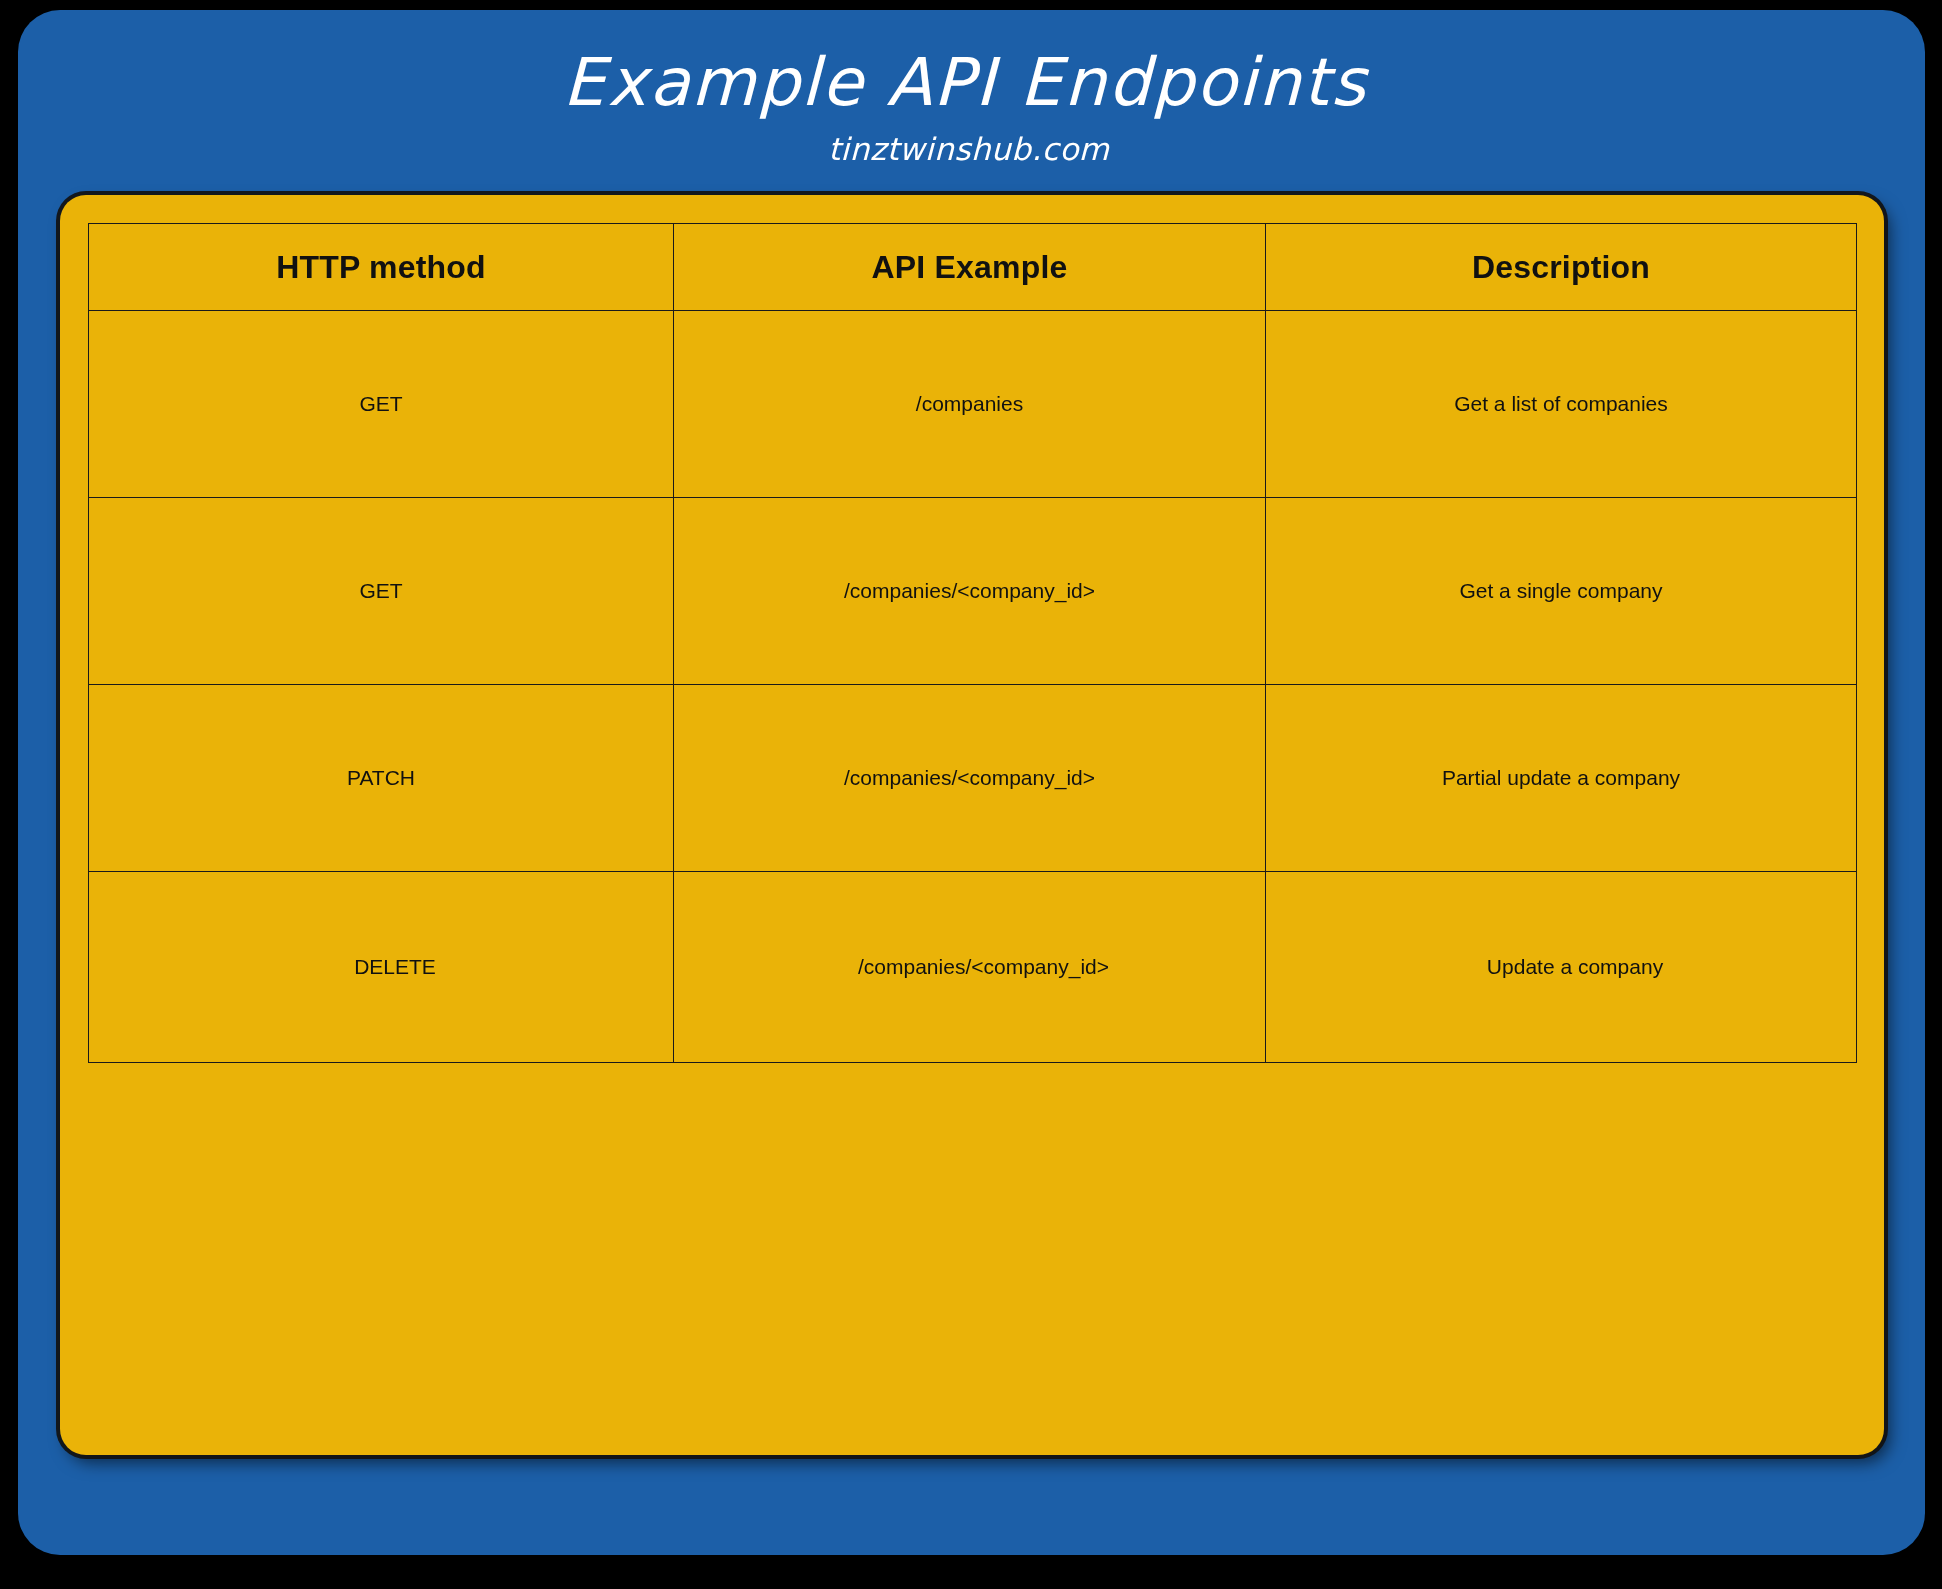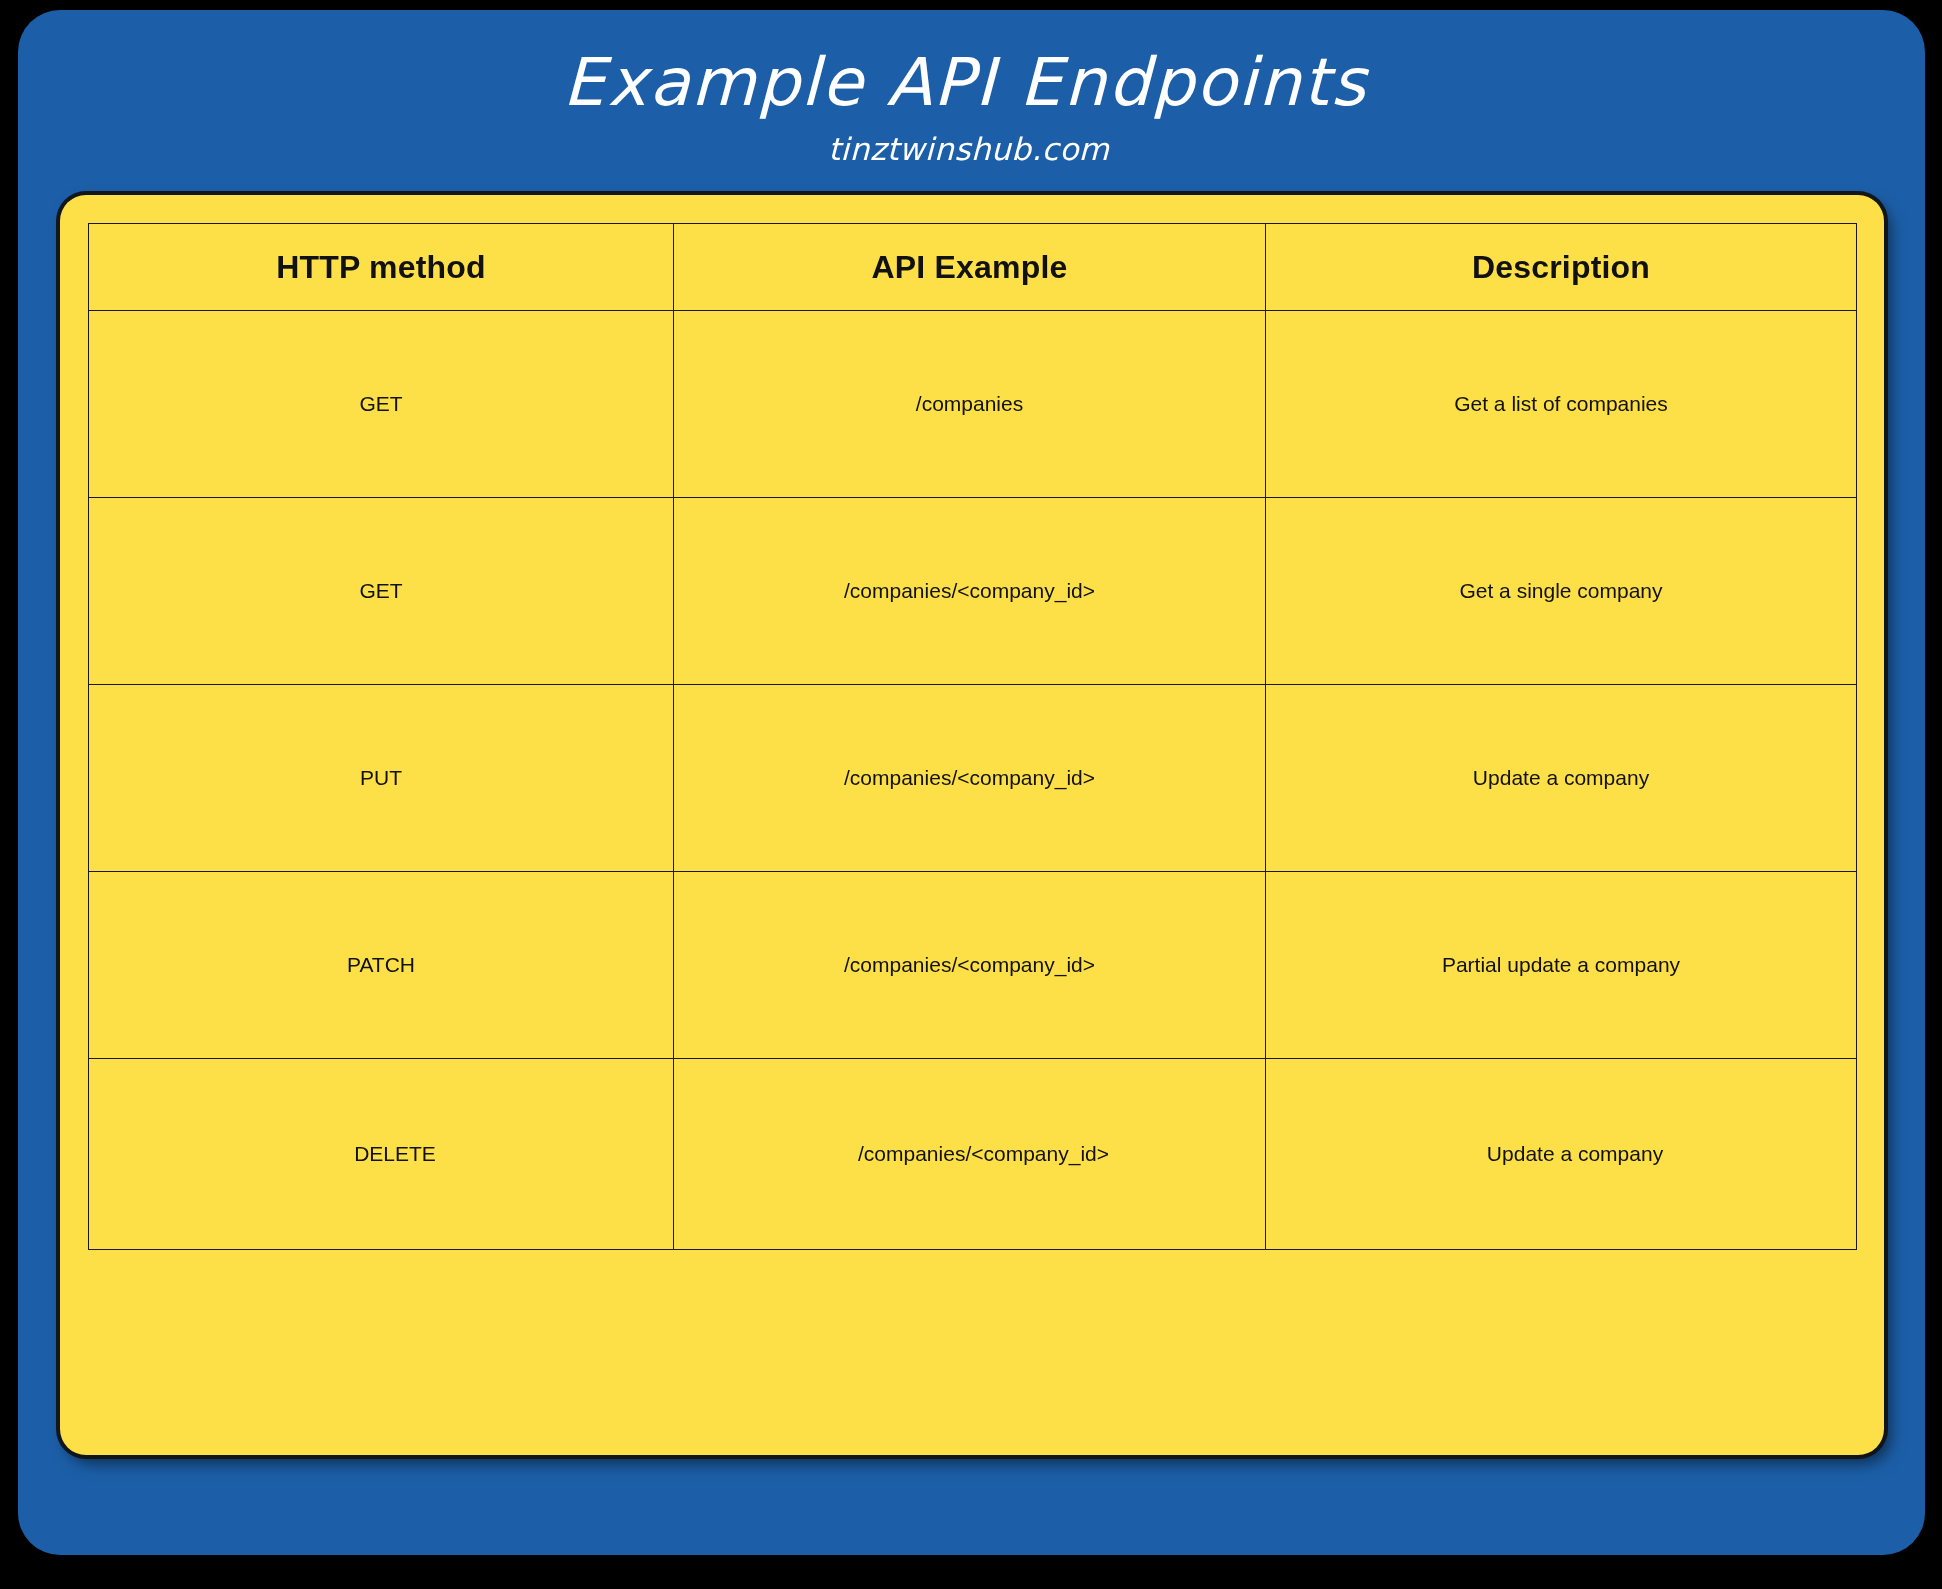--- a/index.html
+++ b/index.html
@@ -69,21 +69,21 @@
     transform: skewX(-4deg);
   }
 
   
   .white-panel {
     position: absolute;
     left: 42px;
     top: 185px;
     width: 1824px;
     height: 1260px;
-    background: #fde047;
+    background: #eab308;
     border-radius: 26px;
     box-shadow:
       0 0 0 4px rgba(17,17,17,0.92),
       6px 8px 16px rgba(0,0,0,0.55);
   }
 
   
   .api-table {
     position: absolute;
     left: 28px;
@@ -157,25 +157,20 @@
             <td>GET</td>
             <td>/companies</td>
             <td>Get a list of companies</td>
           </tr>
           <tr>
             <td>GET</td>
             <td>/companies/&lt;company_id&gt;</td>
             <td>Get a single company</td>
           </tr>
           <tr>
-            <td>PUT</td>
-            <td>/companies/&lt;company_id&gt;</td>
-            <td>Update a company</td>
-          </tr>
-          <tr>
             <td>PATCH</td>
             <td>/companies/&lt;company_id&gt;</td>
             <td>Partial update a company</td>
           </tr>
           <tr>
             <td>DELETE</td>
             <td>/companies/&lt;company_id&gt;</td>
             <td>Update a company</td>
           </tr>
         </tbody>

